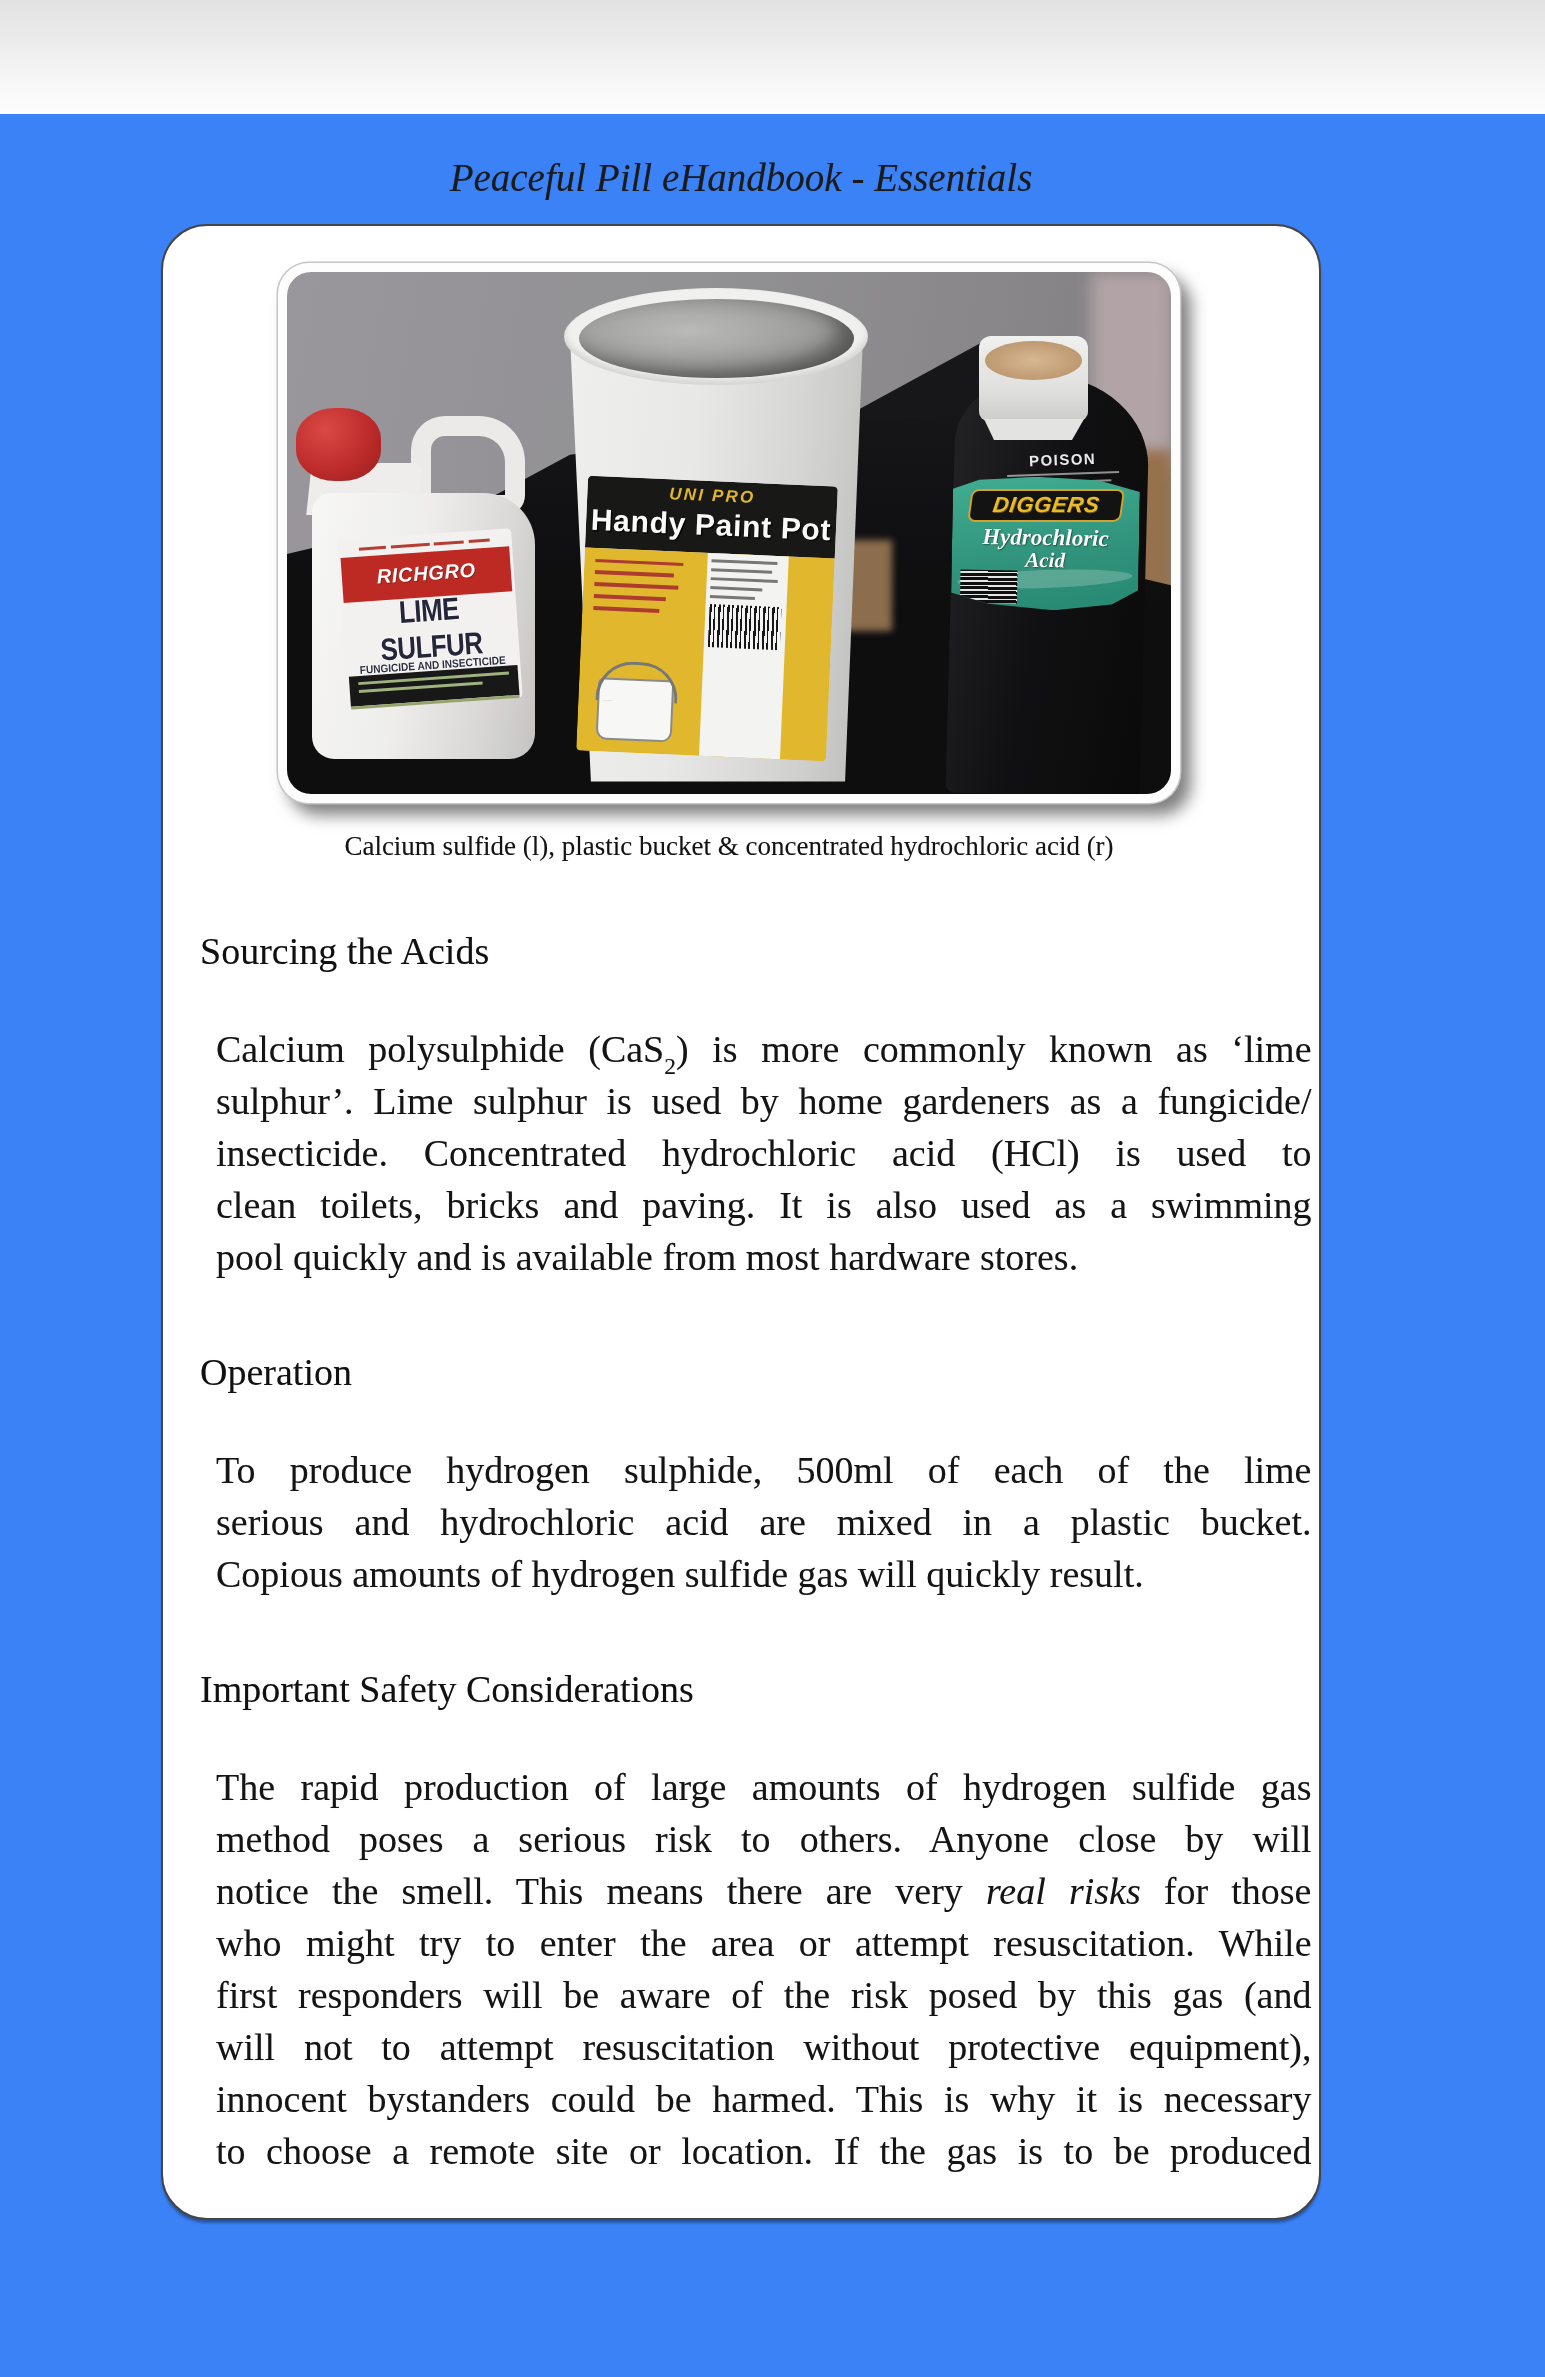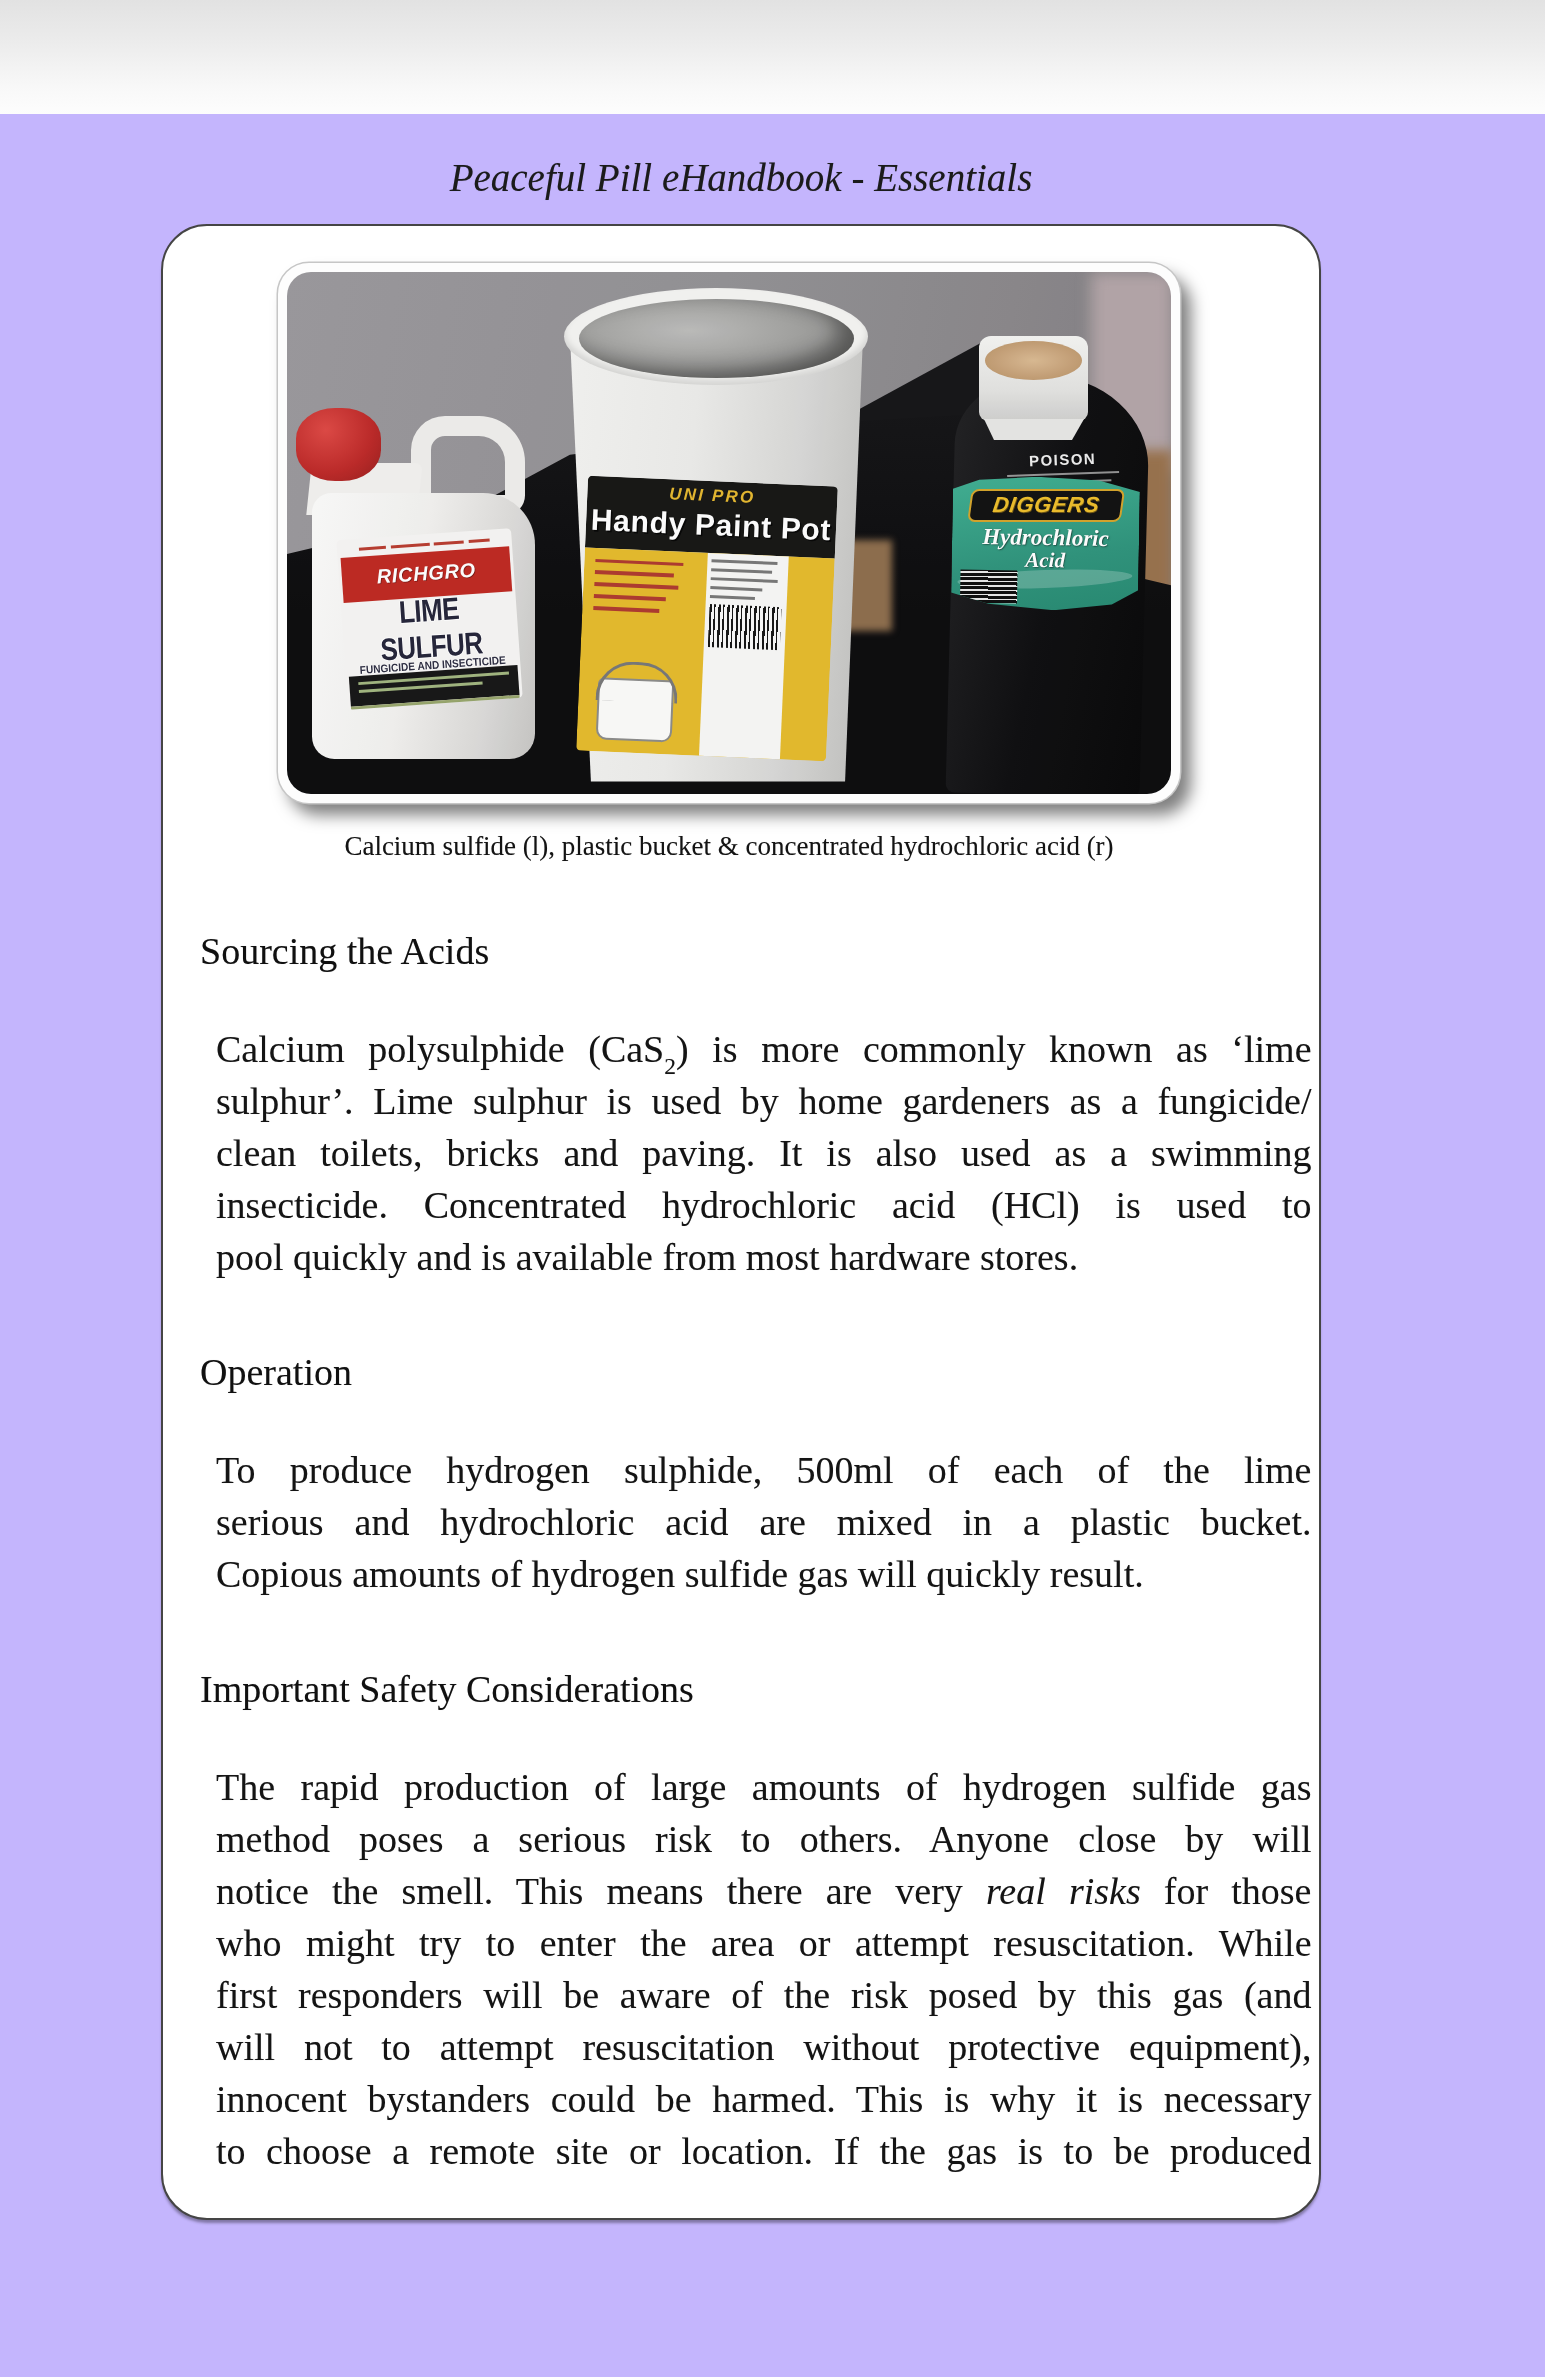--- a/index.html
+++ b/index.html
@@ -1,16 +1,16 @@
 <!DOCTYPE html>
 <html style="font-size:12px"><head>
 <meta charset="utf-8">
 <style>
   html,body{margin:0;padding:0;background:#fff;}
-  .page{position:relative;width:1545px;height:2377px;background:#c4b5fd;overflow:hidden;
+  .page{position:relative;width:1545px;height:2377px;background:#3b82f6;overflow:hidden;
         font-family:"Liberation Serif","DejaVu Serif",serif;color:#141414;}
   .topband{position:absolute;left:0;top:0;width:1545px;height:114px;
         background:linear-gradient(180deg,#e2e2e2 0%,#ececec 38%,#f8f8f8 76%,#fdfdfd 100%);}
   .title{position:absolute;left:161px;top:153px;width:1160px;text-align:center;
         font-style:italic;font-size:39px;line-height:1.3;color:#1b1b1b;text-shadow:0 0 0.7px rgba(0,0,0,.35);}
   .box{position:absolute;left:161px;top:224px;width:1160px;height:1996px;border:2.2px solid #454545;
         border-radius:46px;background:#fff;box-shadow:0 4.5px 3px -1.5px rgba(0,0,0,.35);box-sizing:border-box;}
   .box-content{position:absolute;inset:0;padding:37px 7.5px 0 37px;box-sizing:border-box;}
   
   .figure{width:902px;margin-left:78px;}
@@ -221,22 +221,22 @@
             </div>
           </div>
         </div>
         <div class="caption page-text">Calcium sulfide (l), plastic bucket &amp; concentrated hydrochloric acid (r)</div>
       </div>
 
       <h2 class="sec-h page-text">Sourcing the Acids</h2>
       <div class="para page-text">
         <div class="bl j"><span>Calcium polysulphide (CaS</span><sub>2</sub><span>) is more commonly known as ‘lime</span></div>
         <div class="bl j">sulphur’. Lime sulphur is used by home gardeners as a fungicide/</div>
+        <div class="bl j">insecticide. Concentrated hydrochloric acid (HCl) is used to</div>
         <div class="bl j">clean toilets, bricks and paving.  It is also used as a swimming</div>
-        <div class="bl j">insecticide. Concentrated hydrochloric acid (HCl) is used to</div>
         <div class="bl">pool quickly and is available from most hardware stores.</div>
       </div>
 
       <h2 class="sec-h page-text">Operation</h2>
       <div class="para page-text">
         <div class="bl j">To produce hydrogen sulphide, 500ml of each of the lime</div>
         <div class="bl j">serious and hydrochloric acid are mixed in a plastic bucket.</div>
         <div class="bl">Copious amounts of hydrogen sulfide gas will quickly result.</div>
       </div>
 

